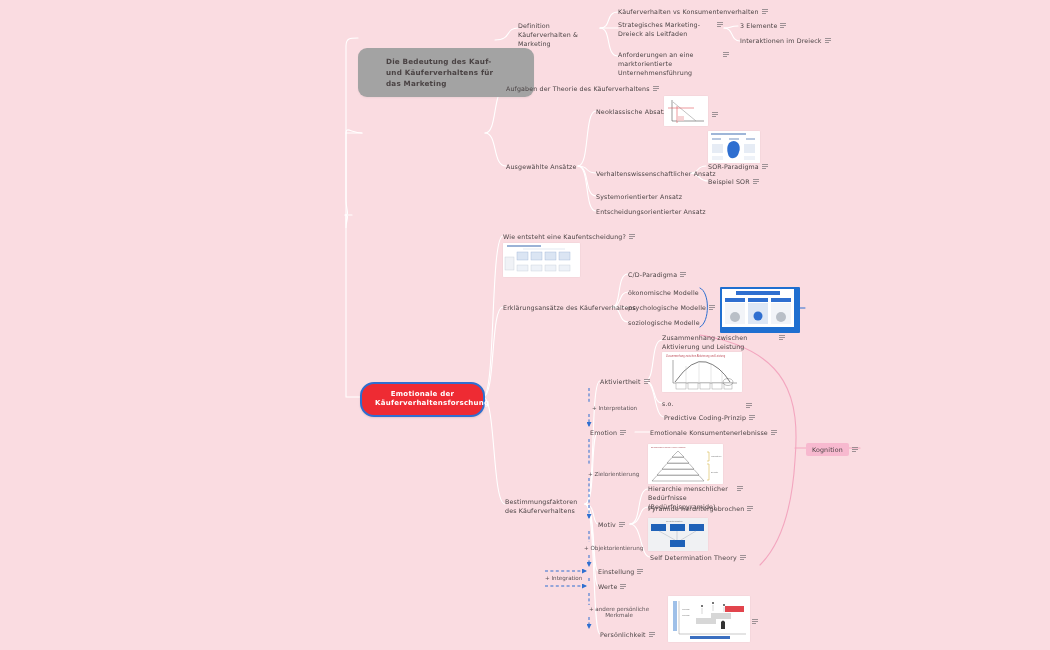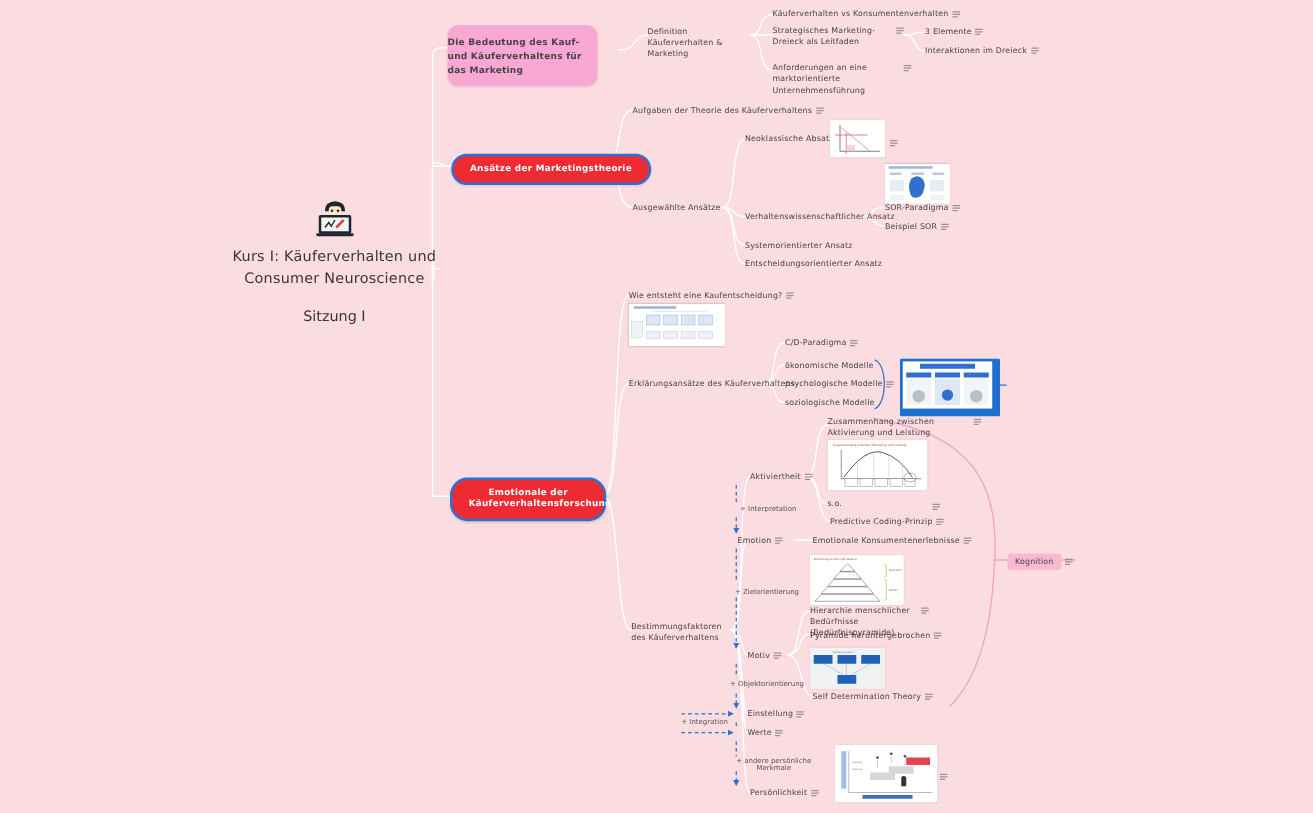--- a/index.html
+++ b/index.html
@@ -43,24 +43,25 @@
   
   .pill{
     background:#ee2b33;border:2.2px solid #2f6fd0;border-radius:14px;
     color:#fff;font-size:7px;font-weight:bold;line-height:1.35;
     padding:6px 13px;text-align:center;letter-spacing:.25px;
     box-shadow:0 1px 2px rgba(0,0,0,.10);
   }
 
   
   .card{
-    background:#f9a8d4;border-radius:9px;padding:8px 0;
+    background:#a3a3a3;border-radius:9px;padding:8px 28px;
     font-size:7.2px;line-height:1.55;color:#4a4344;font-weight:bold;
     letter-spacing:.2px;width:120px;
     box-shadow:0 1px 2px rgba(0,0,0,.05);
+    margin-top:28px;
   }
 
   
   .hl{background:#f7b9cf;padding:2px 6px;border-radius:2px;}
 
   
   .dashlbl{font-size:5.6px;color:#5a5255;white-space:pre-line;text-align:center;}
 
   
   .thumb{background:#fff;border-radius:1px;overflow:hidden;box-shadow:0 0 1px rgba(0,0,0,.2);}
@@ -148,38 +149,20 @@
       <path d="M545,571 L586,571" marker-end="url(#ah)"></path>
       <path d="M545,586 L586,586" marker-end="url(#ah)"></path>
     </g>
     <defs>
       <marker id="ah" markerWidth="5" markerHeight="5" refX="4" refY="2.5" orient="auto">
         <path d="M0,0 L5,2.5 L0,5 z" fill="#2f6fd0"></path>
       </marker>
     </defs>
   </svg>
 
-  <div class="node" id="root">
-    <div class="avatar">
-      <svg width="34" height="30" viewBox="0 0 34 30">
-        <path d="M11 3 q6 -4 12 0 q2 2 2 6 H9 q0 -4 2 -6z" fill="#1f2430"></path>
-        <rect x="12" y="5" width="10" height="8" rx="3" fill="#ffe6c9"></rect>
-        <circle cx="14.6" cy="8.6" r="1" fill="#1f2430"></circle>
-        <circle cx="19.4" cy="8.6" r="1" fill="#1f2430"></circle>
-        <rect x="4" y="12" width="26" height="15" rx="1.6" fill="#20262f"></rect>
-        <rect x="6" y="14" width="22" height="11" fill="#f2f4f7"></rect>
-        <path d="M9 22 l3 -4 l2 3 l3 -5" stroke="#1f2430" stroke-width="1.1" fill="none"></path>
-        <path d="M18 22 l6 -6" stroke="#d8434b" stroke-width="2" fill="none"></path>
-        <rect x="2" y="26.5" width="30" height="2.4" rx="1.1" fill="#20262f"></rect>
-      </svg>
-    </div>
-    <div class="ttl">Kurs I:
-Käuferverhalten und Consumer Neuroscience</div>
-    <div class="sub">Sitzung I</div>
-  </div>
 
   <div class="node" style="left:358px;top:20px;">
     <div class="card">Die Bedeutung des Kauf- und Käuferverhaltens für das Marketing</div>
   </div>
 
   <div class="node" style="left:518px;top:21px;width:82px;">
     <div class="row">
         <div class="lbl">Definition Käuferverhalten &amp; Marketing</div>
       </div>
   </div>
@@ -221,23 +204,20 @@
 
   <div class="node row" style="left:618px;top:50px;width:118px;">
     <div class="lbl" style="width:102px;">Anforderungen an eine marktorientierte Unternehmensführung</div>
     <span class="mk">
         <i></i>
         <i></i>
         <i></i>
       </span>
   </div>
 
-  <div class="node" style="left:361px;top:123px;">
-    <div class="pill">Ansätze der Marketingstheorie</div>
-  </div>
 
   <div class="node row" style="left:506px;top:84px;">
     <div class="lbl">Aufgaben der Theorie des Käuferverhaltens</div>
     <span class="mk">
         <i></i>
         <i></i>
         <i></i>
       </span>
   </div>
 

